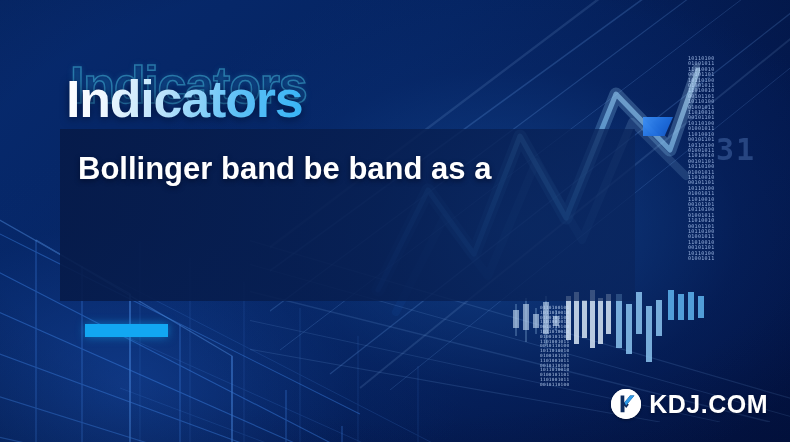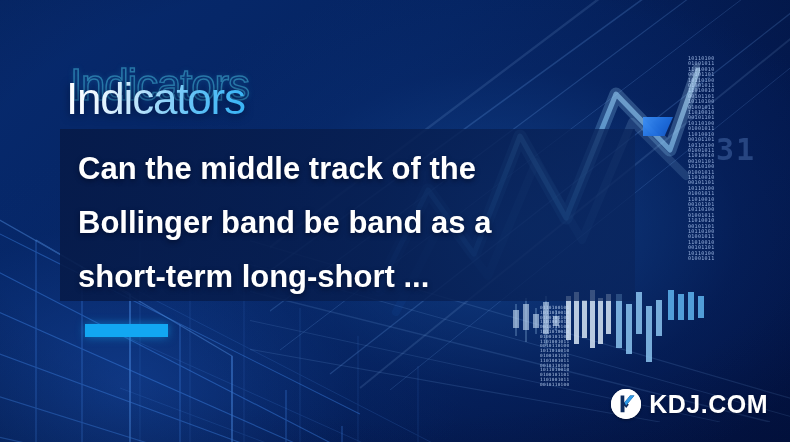--- a/index.html
+++ b/index.html
@@ -138,22 +138,22 @@
   .title-wrap {
     position: absolute;
     left: 66px;
     top: 68px;
     height: 62px;
   }
   .title-ghost, .title-main {
     position: absolute;
     left: 0;
     margin: 0;
-    font-size: 44px;
-    font-weight: normal;
+    font-size: 52px;
+    font-weight: bold;
     letter-spacing: -1.2px;
     line-height: 62px;
     white-space: nowrap;
   }
   .title-ghost {
     top: -14px;
     left: 4px;
     color: transparent;
     -webkit-text-stroke: 1.5px rgba(66,176,214,0.55);
     text-shadow: 0 0 6px rgba(40,150,200,0.30);
@@ -405,23 +405,21 @@
   <div class="bg-vignette"></div>
 
   <div class="panel"></div>
 
   <div class="title-wrap">
     <div class="title-ghost">Indicators</div>
     <div class="title-main">Indicators</div>
   </div>
 
   <h2 class="headline">
-    <span class="ln">Can the middle track of the</span>
     <span class="ln">Bollinger band be band as a</span>
-    <span class="ln">short-term long-short ...</span>
   </h2>
 
   <div class="accent-bar"></div>
 
   <div class="logo">
     <div class="logo-badge">
       <svg width="30" height="30" viewBox="0 0 30 30" aria-hidden="true">
         <circle cx="15" cy="15" r="15" fill="#ffffff"></circle>
         <path d="M9.6 6.5 h3.7 v7.0 l0.2 -0.2 l5.6 -6.8 h4.3 l-6.6 7.9 l1.0 1.3 l-2.6 3.2 l-1.7 -2.2 v6.6 h-3.9 z" fill="#0c2a5e"></path>
         <path d="M13.5 13.4 l5.6 -6.9 h4.3 l-6.7 8.0 l-1.6 2.0 z" fill="#2e9ae8"></path>

